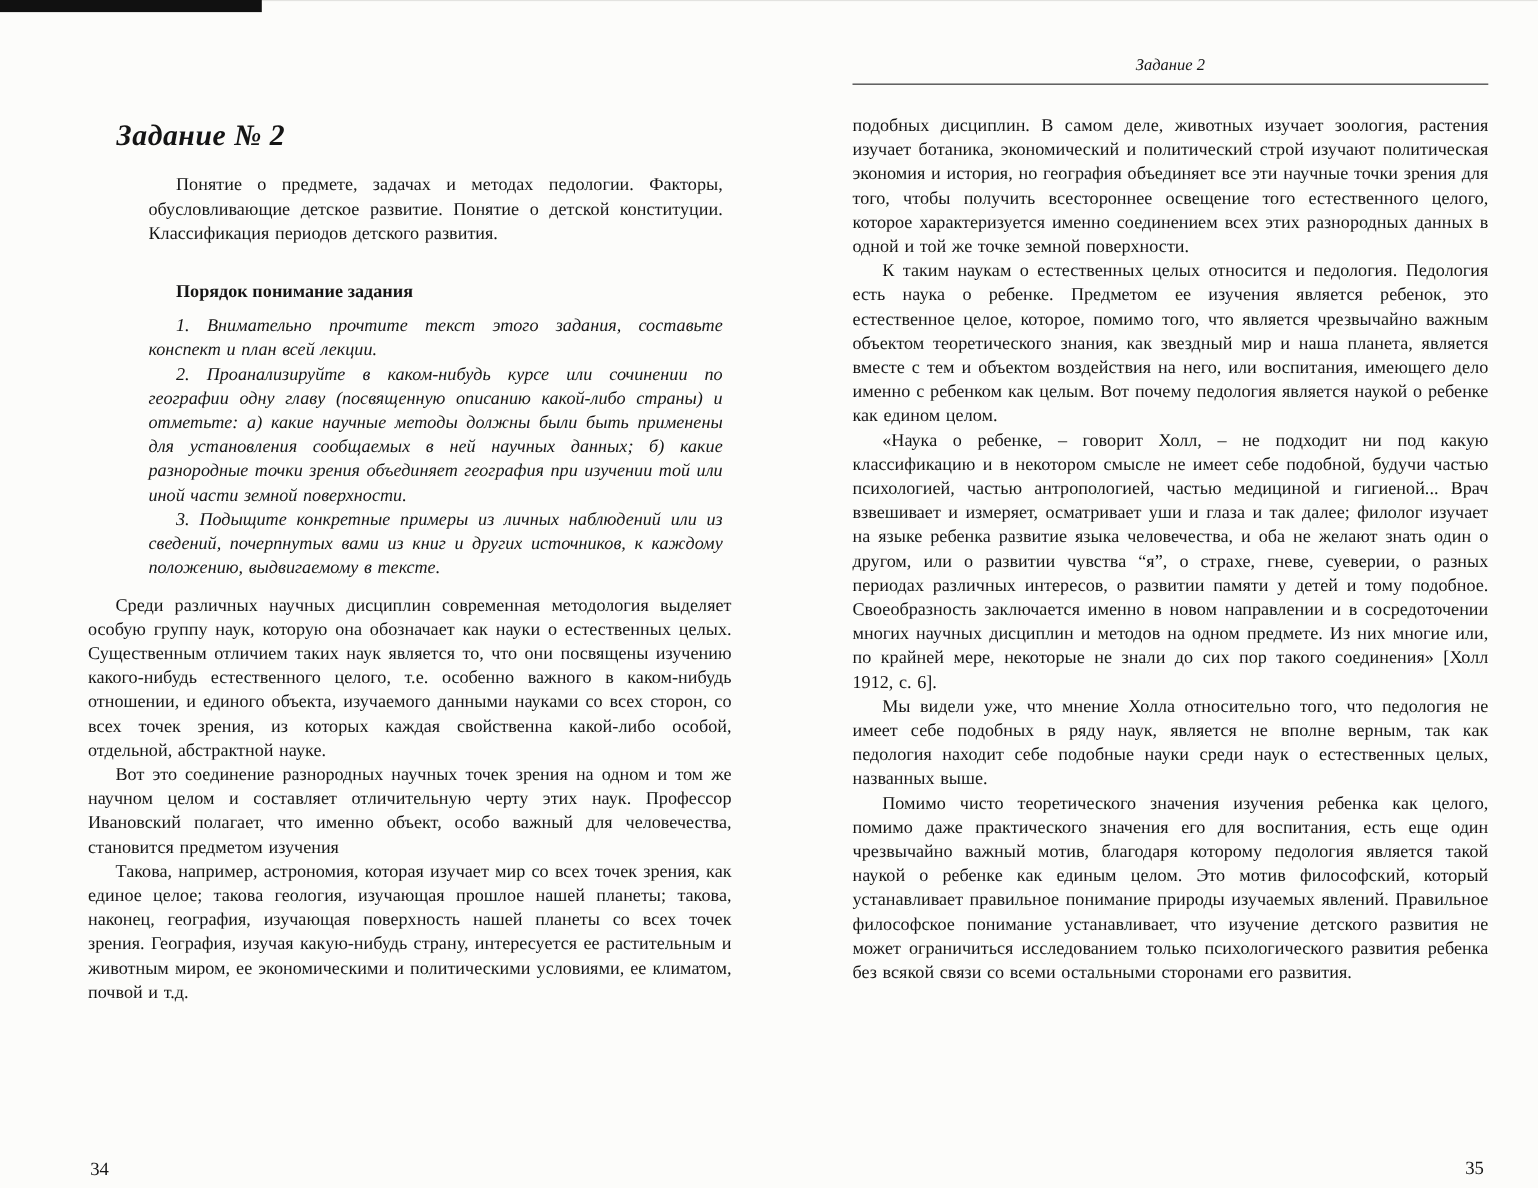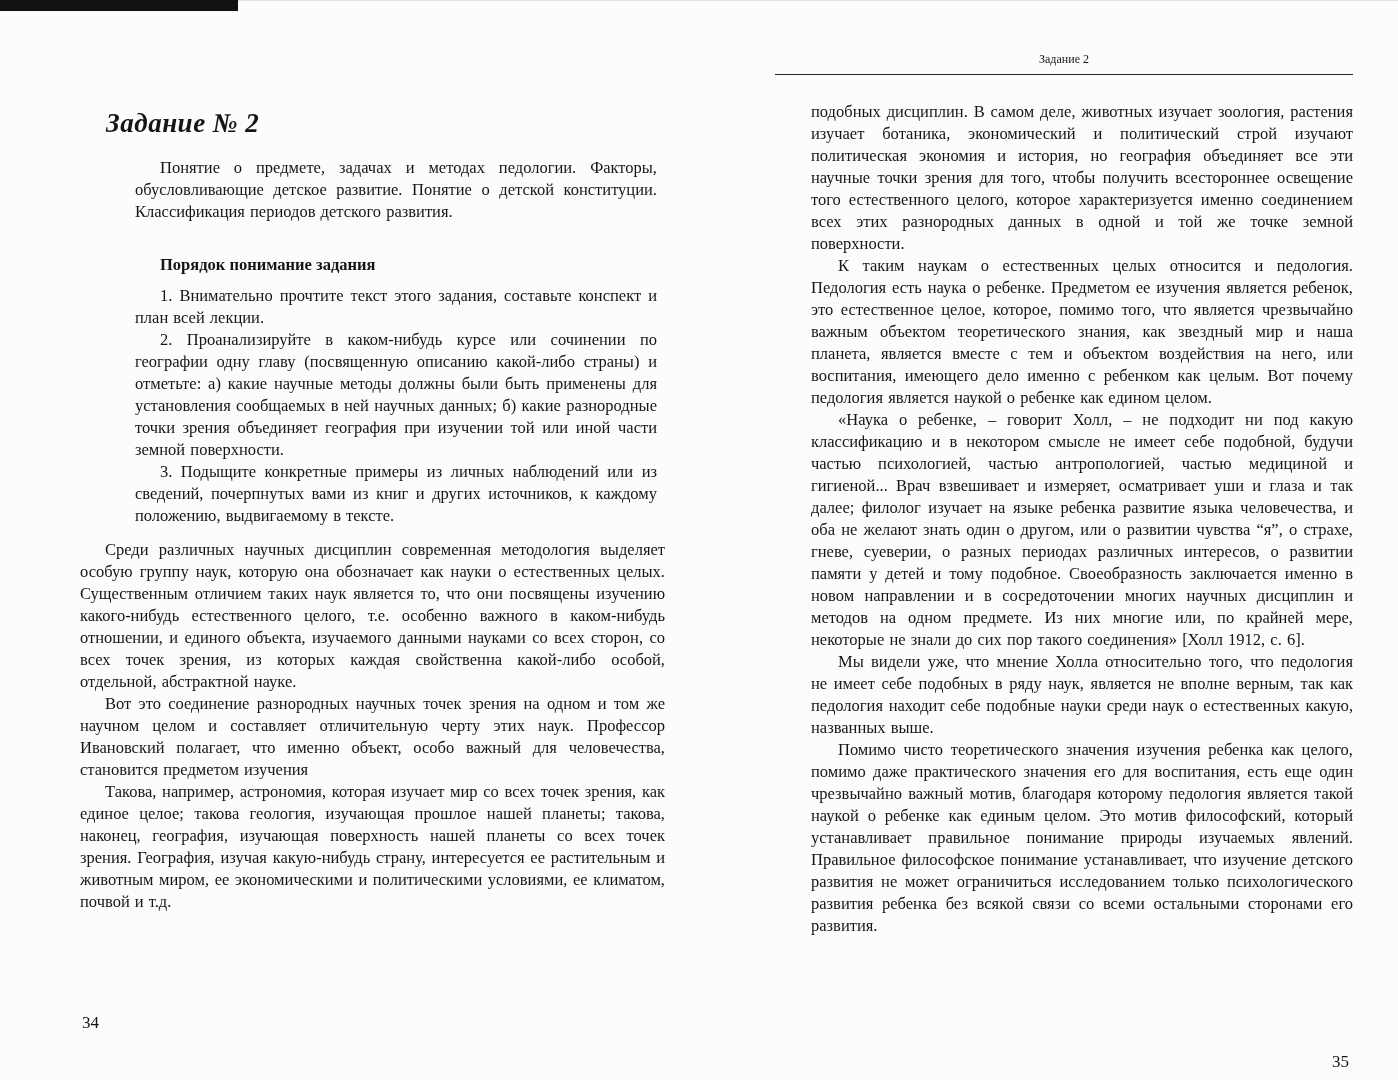--- a/index.html
+++ b/index.html
@@ -74,61 +74,62 @@
     font-weight: bold;
   }
   .first-sub { margin-top: 48px; }
 
   .indent-block .body-text {
     margin-top: 10px;
     text-indent: 25px;
   }
   .indent-block .list-para {
     margin-top: 0;
+    font-style: italic;
   }
   .indent-block .list-first {
     margin-top: 10px;
   }
 
   .main-body {
     margin-top: 12px;
   }
   .main-body p {
     text-indent: 25px;
   }
 
   
   .running-header {
     margin-top: 52px;
     text-align: center;
-    font-size: 12px;
+    font-size: 15px;
+    font-style: italic;
   }
   .header-rule {
     margin-top: 7px;
     border: none;
     border-top: 1.5px solid #222222;
     width: 100%;
   }
   .right-body {
     margin-top: 26px;
   }
   .right-body p {
     text-indent: 27px;
-    margin-left: 36px;
   }
   .right-body p.no-indent {
     text-indent: 0;
   }
 
   
   .page-number {
     position: absolute;
     font-size: 17px;
   }
-  .pn-left  { left: 2px;  top: 1013px; text-align: center; }
+  .pn-left  { left: 2px;  top: 1053px; text-align: center; }
   .pn-right { right: 4px; top: 1052px; }
 </style>
 </head>
 <body>
 
 <div class="artifact-top-edge"></div>
 <div class="artifact-top-bar"></div>
 
 <div class="page page-left">
 
@@ -154,18 +155,18 @@
 
 <div class="page page-right">
 
   <div class="running-header">Задание 2</div>
   <hr class="header-rule">
 
   <div class="right-body body-text">
     <p class="no-indent">подобных дисциплин. В самом деле, животных изучает зоология, растения изучает ботаника, экономический и политический строй изучают политическая экономия и история, но география объединяет все эти научные точки зрения для того, чтобы получить всестороннее освещение того естественного целого, которое характеризуется именно соединением всех этих разнородных данных в одной и той же точке земной поверхности.</p>
     <p>К таким наукам о естественных целых относится и педология. Педология есть наука о ребенке. Предметом ее изучения является ребенок, это естественное целое, которое, помимо того, что является чрезвычайно важным объектом теоретического знания, как звездный мир и наша планета, является вместе с тем и объектом воздействия на него, или воспитания, имеющего дело именно с ребенком как целым. Вот почему педология является наукой о ребенке как едином целом.</p>
     <p>«Наука о ребенке, – говорит Холл, – не подходит ни под какую классификацию и в некотором смысле не имеет себе подобной, будучи частью психологией, частью антропологией, частью медициной и гигиеной... Врач взвешивает и измеряет, осматривает уши и глаза и так далее; филолог изучает на языке ребенка развитие языка человечества, и оба не желают знать один о другом, или о развитии чувства “я”, о страхе, гневе, суеверии, о разных периодах различных интересов, о развитии памяти у детей и тому подобное. Своеобразность заключается именно в новом направлении и в сосредоточении многих научных дисциплин и методов на одном предмете. Из них многие или, по крайней мере, некоторые не знали до сих пор такого соединения» [Холл 1912, с. 6].</p>
-    <p>Мы видели уже, что мнение Холла относительно того, что педология не имеет себе подобных в ряду наук, является не вполне верным, так как педология находит себе подобные науки среди наук о естественных какую, названных выше.</p>
+    <p>Мы видели уже, что мнение Холла относительно того, что педология не имеет себе подобных в ряду наук, является не вполне верным, так как педология находит себе подобные науки среди наук о естественных целых, названных выше.</p>
     <p>Помимо чисто теоретического значения изучения ребенка как целого, помимо даже практического значения его для воспитания, есть еще один чрезвычайно важный мотив, благодаря которому педология является такой наукой о ребенке как единым целом. Это мотив философский, который устанавливает правильное понимание природы изучаемых явлений. Правильное философское понимание устанавливает, что изучение детского развития не может ограничиться исследованием только психологического развития ребенка без всякой связи со всеми остальными сторонами его развития.</p>
   </div>
 
   <div class="page-number pn-right">35</div>
 </div>
 
 </body></html>

